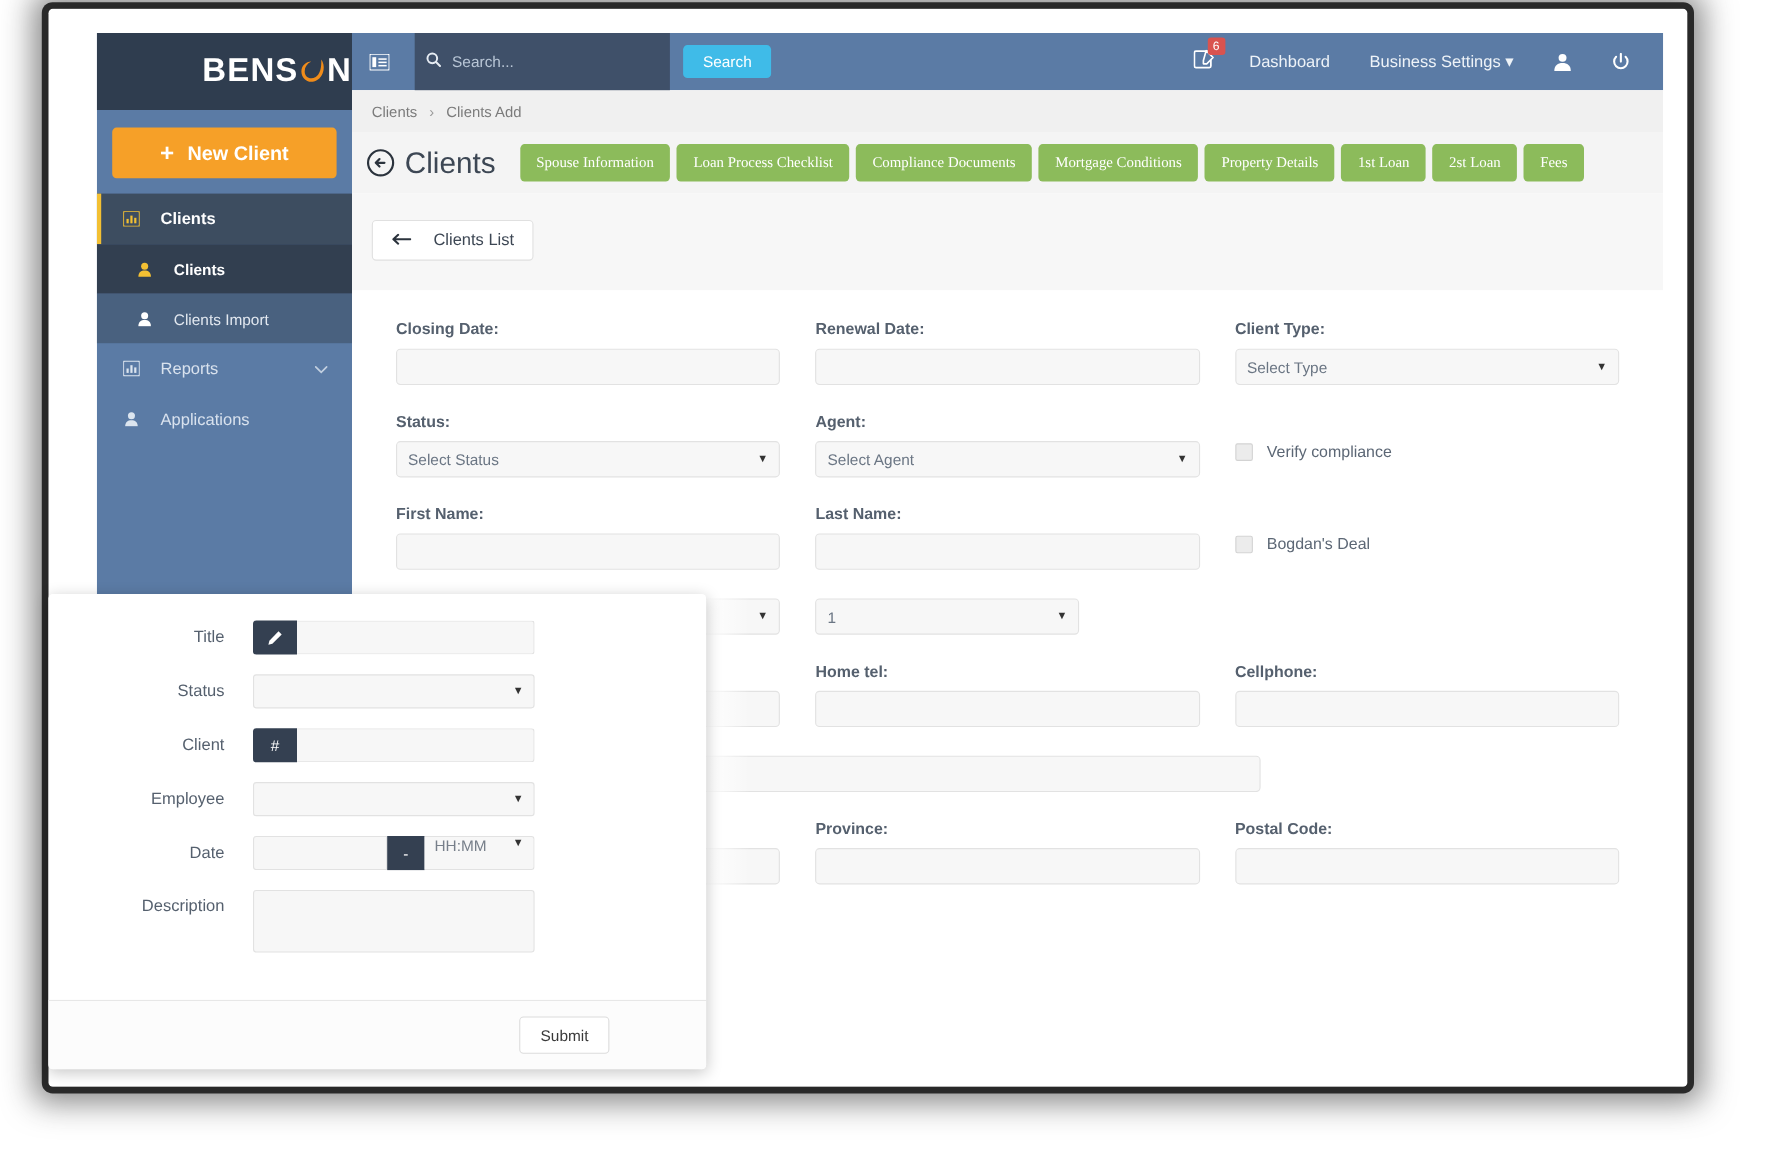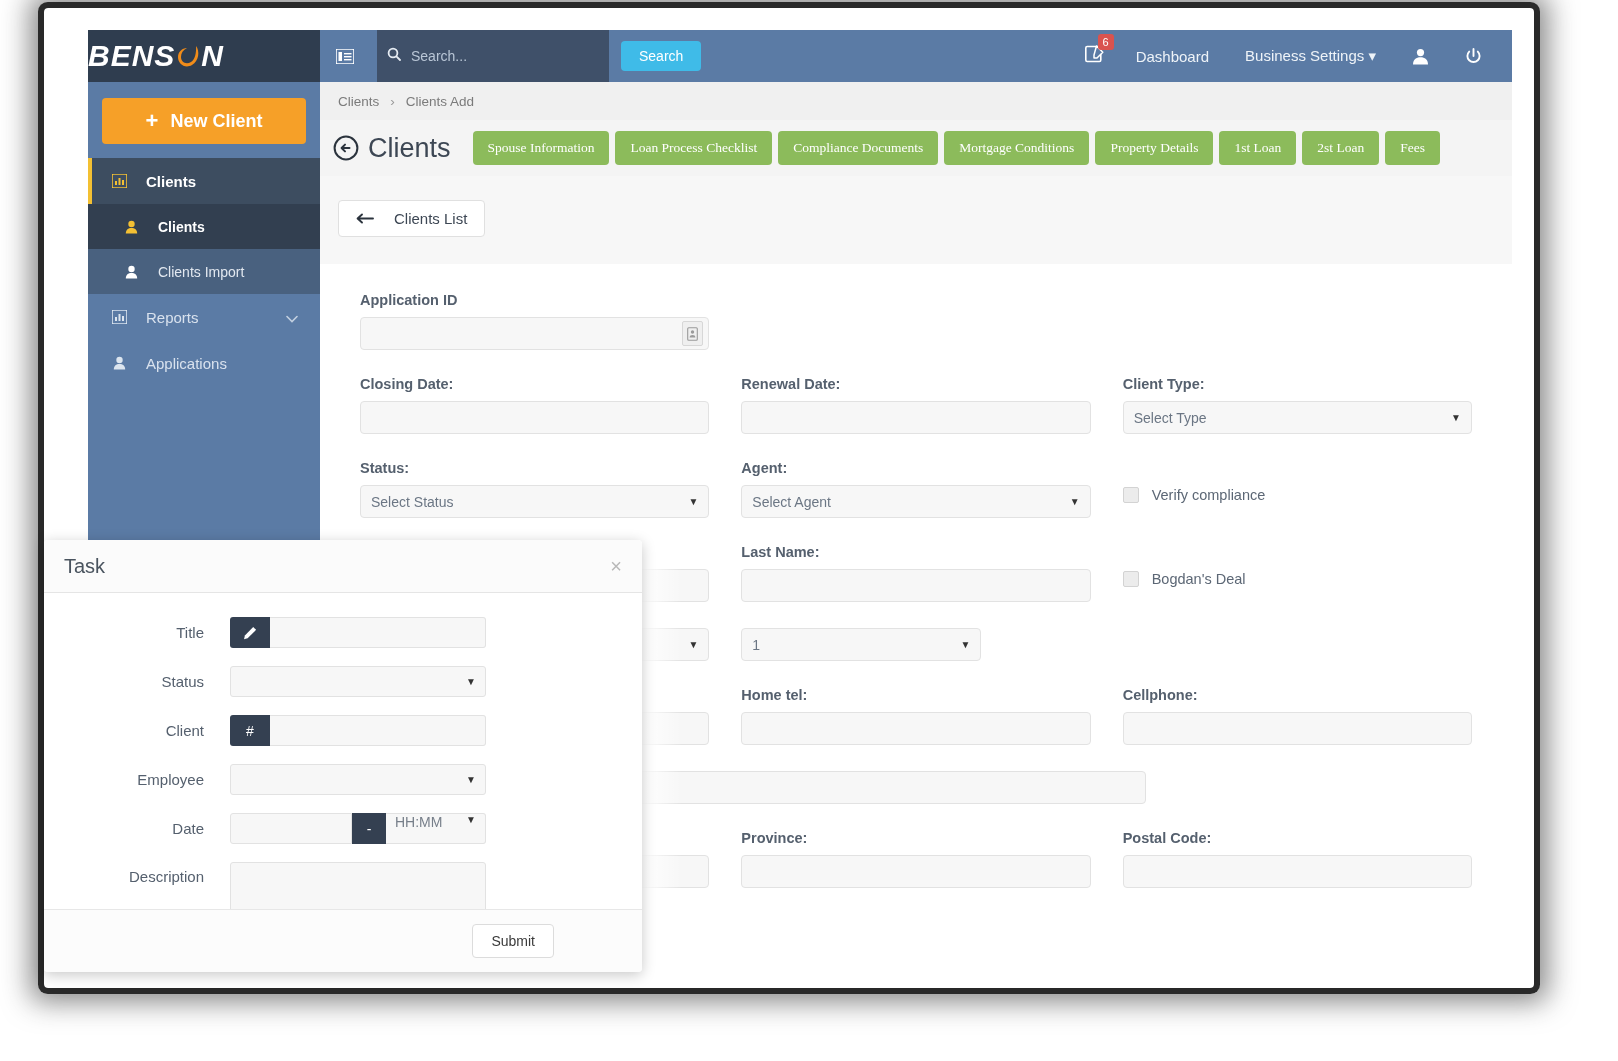--- a/index.html
+++ b/index.html
@@ -46,26 +46,25 @@
   
   .sidebar {
     position: absolute;
     left: 0;
     top: 0;
     width: 232px;
     height: 940px;
     background: #5b7ba5;
   }
   .brand {
-    height: 52px;
+    height: 70px;
     background: #2f3d4f;
     display: flex;
     align-items: center;
-    justify-content: flex-start;
-    font-style: italic;
+    justify-content: flex-end;
   }
   .brand-text {
     color: #ffffff;
     font-size: 30px;
     font-weight: bold;
     letter-spacing: 1px;
     position: relative;
     font-family: "Liberation Sans", sans-serif;
   }
   .brand-o {
@@ -713,37 +712,20 @@
           <svg width="18" height="11" viewBox="0 0 18 11">
               <path d="M17 5.5 L2 5.5 M6 1.5 L1.6 5.5 L6 9.5" fill="none" stroke="#2b333d" stroke-width="1.9" stroke-linecap="round" stroke-linejoin="round"></path>
             </svg>
         </span>
         <span>Clients List</span>
       </div>
     </div>
 
     <div class="form-panel">
 
-      <div class="frow">
-        <div class="fcol">
-          <label class="flabel">Application ID</label>
-          <div class="finput-wrap">
-            <input class="finput" type="text" style="">
-            <span class="id-badge">
-              <svg width="11" height="14" viewBox="0 0 11 14">
-                  <rect x="0.7" y="0.7" width="9.6" height="12.6" rx="1" fill="none" stroke="#9a9a9a" stroke-width="1.1"></rect>
-                  <circle cx="5.5" cy="5" r="1.7" fill="#9a9a9a"></circle>
-                  <path d="M2.6 10.6 C2.6 8.8 3.9 8 5.5 8 C7.1 8 8.4 8.8 8.4 10.6 Z" fill="#9a9a9a"></path>
-                </svg>
-            </span>
-          </div>
-        </div>
-        <div class="fcol"></div>
-        <div class="fcol"></div>
-      </div>
 
       <div class="frow">
         <div class="fcol">
           <label class="flabel">Closing Date:</label>
           <input class="finput" type="text" style="">
         </div>
         <div class="fcol">
           <label class="flabel">Renewal Date:</label>
           <input class="finput" type="text" style="">
         </div>
@@ -848,24 +830,20 @@
           <label class="flabel">Postal Code:</label>
           <input class="finput" type="text" style="">
         </div>
       </div>
 
     </div>
   </div>
 
   <div class="modal-fade"></div>
   <div class="modal">
-    <div class="modal-head">
-      <div class="modal-title">Task</div>
-      <div class="modal-close">×</div>
-    </div>
     <div class="modal-body">
 
       <div class="mrow">
         <div class="mlabel">Title</div>
         <div class="mfield">
           <span class="addon">
             <svg width="14" height="14" viewBox="0 0 14 14">
                 <path d="M10.2 0.9 L13.1 3.8 L4.6 12.3 L1 13.2 L1.9 9.6 Z" fill="#ffffff"></path>
               </svg>
           </span>

